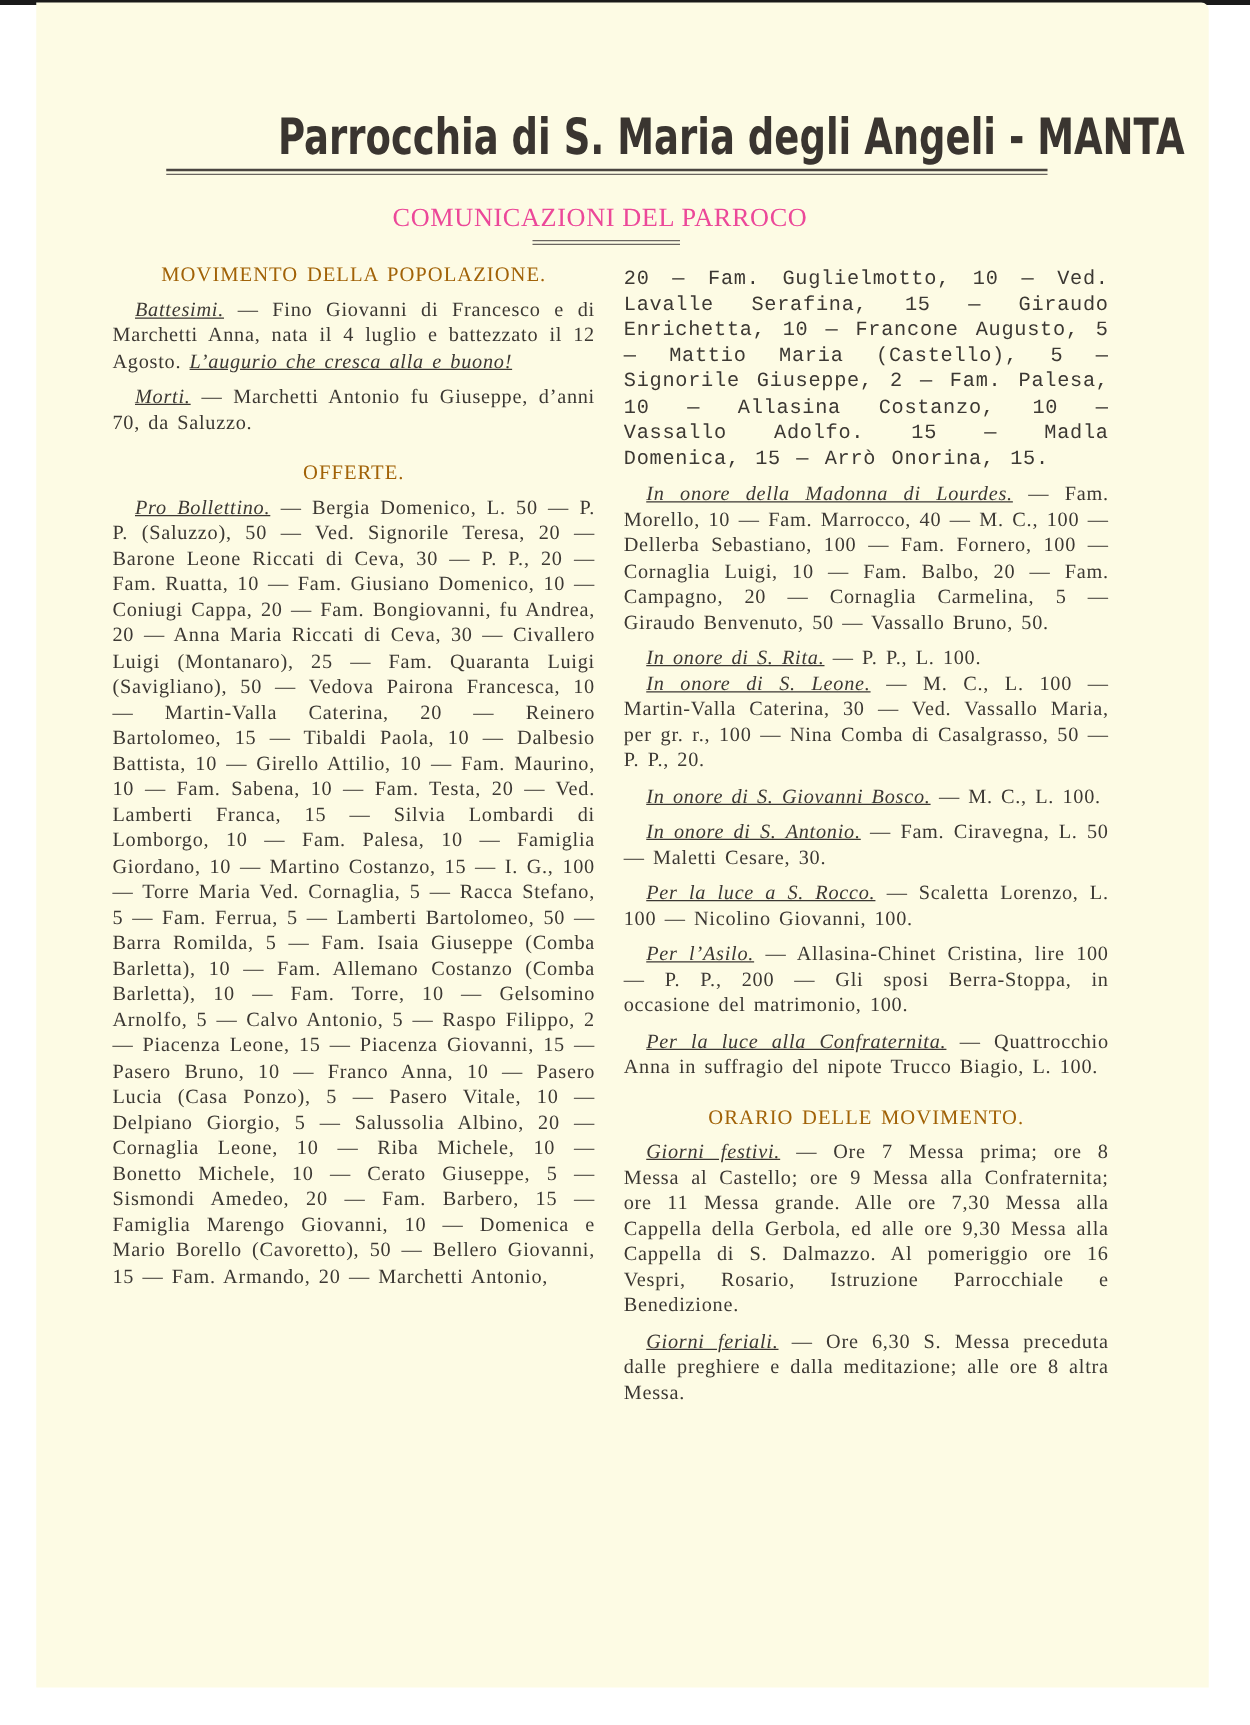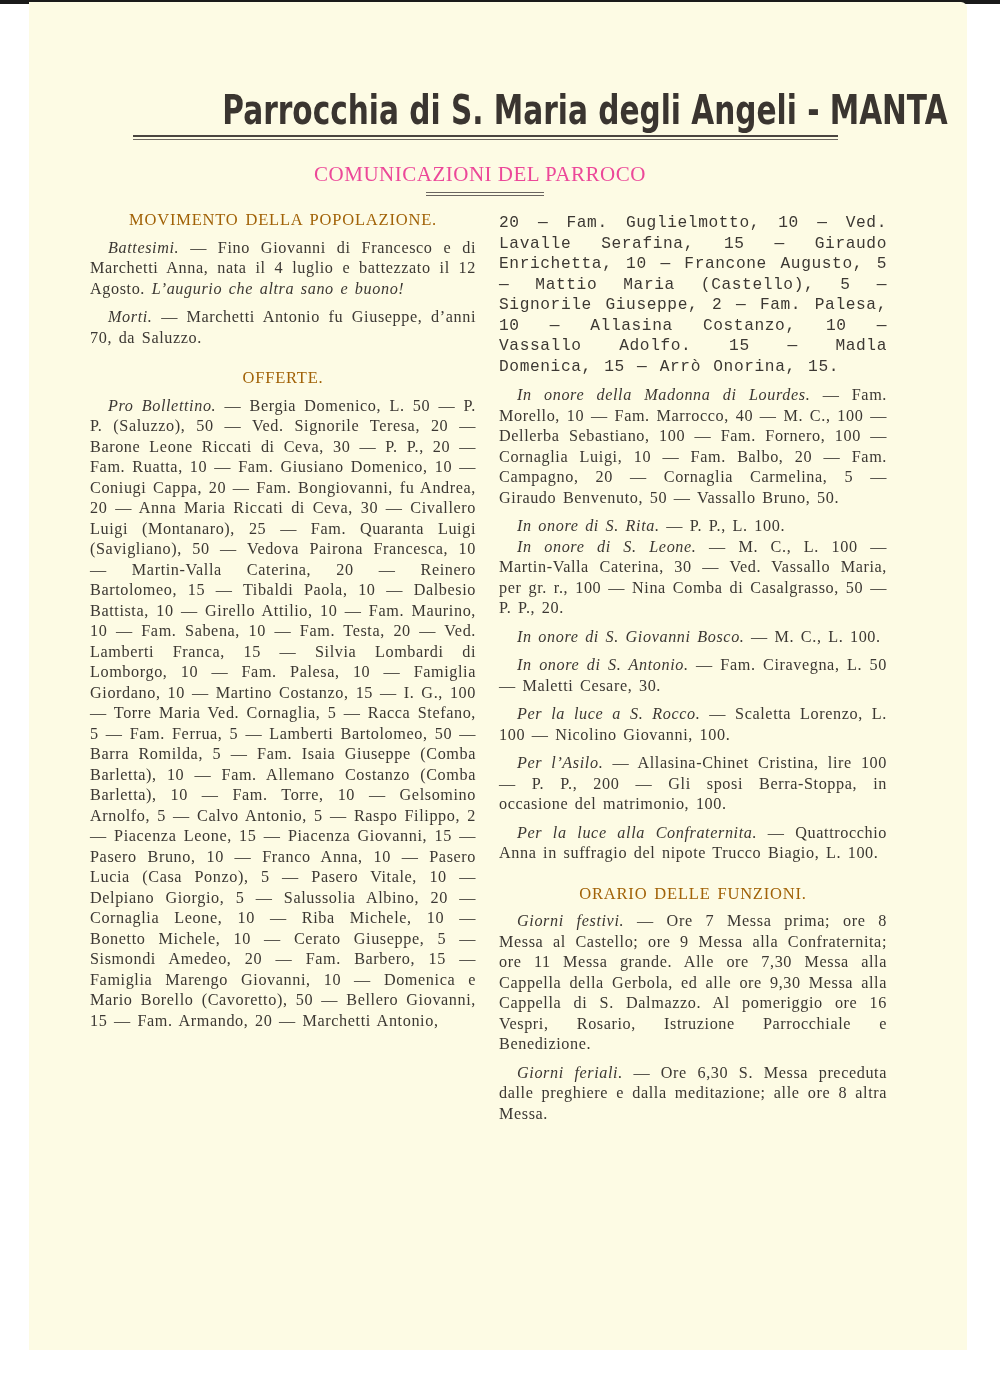--- a/index.html
+++ b/index.html
@@ -44,41 +44,41 @@
     }
     .col-left { left: 90px; width: 386px; }
     .col-right { left: 499px; width: 388px; top: 213px; }
     .heading {
       text-align: center; font-size: 16.5px; letter-spacing: 0.8px;
       margin: 0 0 7px 0; color: #a16207;
     }
     .para { margin: 0 0 8px 0; text-indent: 18px; }
     .para.noindent { text-indent: 0; font-family: Liberation Mono, monospace; }
     .para.tight { margin-bottom: 0; }
-    .lead { font-style: italic; }
+    .lead { font-style: italic; text-decoration: underline; }
     .section-gap { height: 12px; }
   </style>
 </head>
 <body>
 
 <div class="top-strip"></div>
 
 <div class="paper"></div>
 
 <div class="title">Parrocchia di S. Maria degli Angeli - MANTA</div>
 <div class="title-rule"></div>
 
 <div class="subtitle">COMUNICAZIONI DEL PARROCO</div>
 <div class="sub-rule"></div>
 
 <div class="col col-left">
   <div class="heading">MOVIMENTO DELLA POPOLAZIONE.</div>
 
   <p class="para">
-    <span class="lead">Battesimi.</span><span> — Fino Giovanni di Francesco e di Marchetti Anna, nata il 4 luglio e battezzato il 12 Agosto. </span><span class="lead">L’augurio che altra sano e buono!</span>
+    <span class="lead">Battesimi.</span><span> — Fino Giovanni di Francesco e di Marchetti Anna, nata il 4 luglio e battezzato il 12 Agosto. </span><span class="lead">L’augurio che cresca alla e buono!</span>
   </p>
 
 
   <p class="para">
     <span class="lead">Morti.</span><span> — Marchetti Antonio fu Giuseppe, d’anni 70, da Saluzzo.</span>
   </p>
 
   <div class="section-gap"></div>
   <div class="heading">OFFERTE.</div>
 
@@ -117,21 +117,21 @@
 
   <p class="para">
     <span class="lead">Per l’Asilo.</span><span> — Allasina-Chinet Cristina, lire 100 — P. P., 200 — Gli sposi Berra-Stoppa, in occasione del matrimonio, 100.</span>
   </p>
 
   <p class="para">
     <span class="lead">Per la luce alla Confraternita.</span><span> — Quattrocchio Anna in suffragio del nipote Trucco Biagio, L. 100.</span>
   </p>
 
   <div class="section-gap"></div>
-  <div class="heading">ORARIO DELLE FUNZIONI.</div>
+  <div class="heading">ORARIO DELLE MOVIMENTO.</div>
 
   <p class="para">
     <span class="lead">Giorni festivi.</span><span> — Ore 7 Messa prima; ore 8 Messa al Castello; ore 9 Messa alla Confraternita; ore 11 Messa grande. Alle ore 7,30 Messa alla Cappella della Gerbola, ed alle ore 9,30 Messa alla Cappella di S. Dalmazzo. Al pomeriggio ore 16 Vespri, Rosario, Istruzione Parrocchiale e Benedizione.</span>
   </p>
 
   <p class="para">
     <span class="lead">Giorni feriali.</span><span> — Ore 6,30 S. Messa preceduta dalle preghiere e dalla meditazione; alle ore 8 altra Messa.</span>
   </p>
 </div>
 

